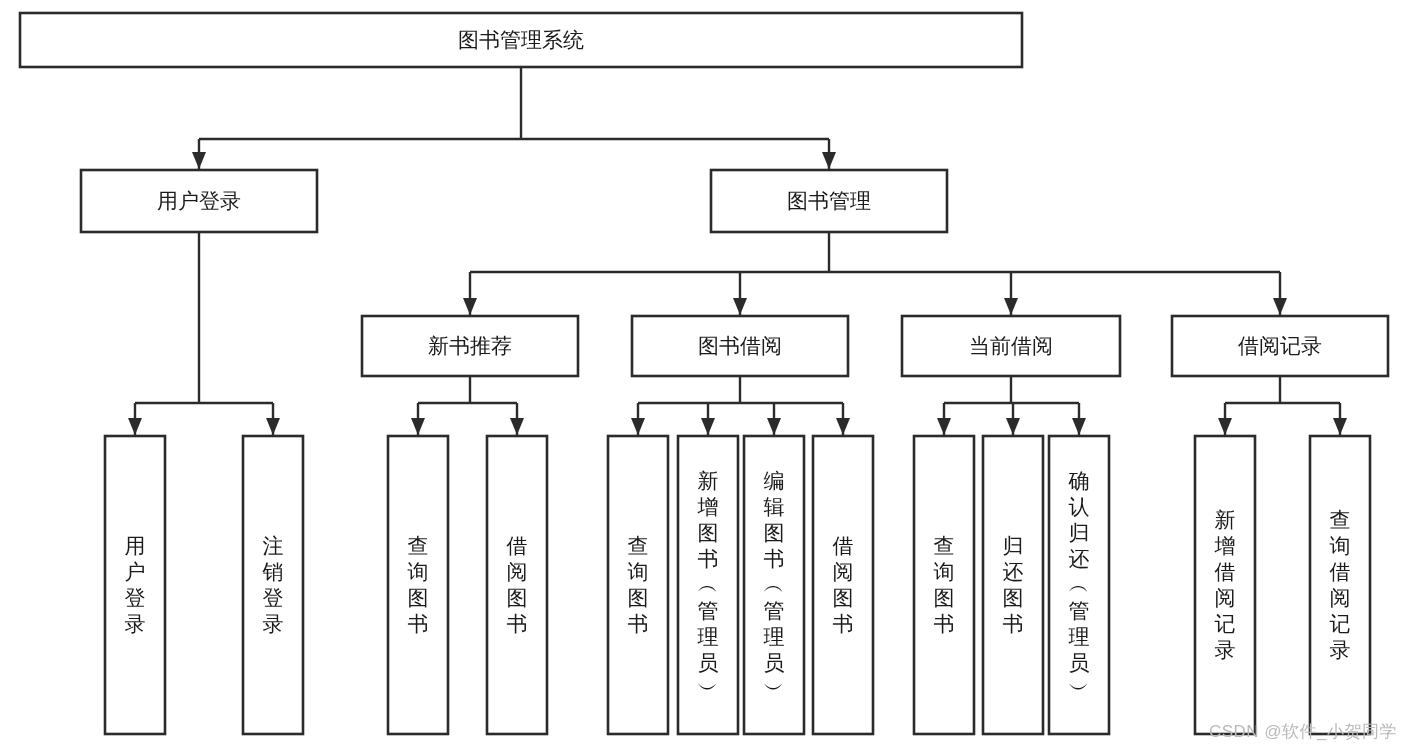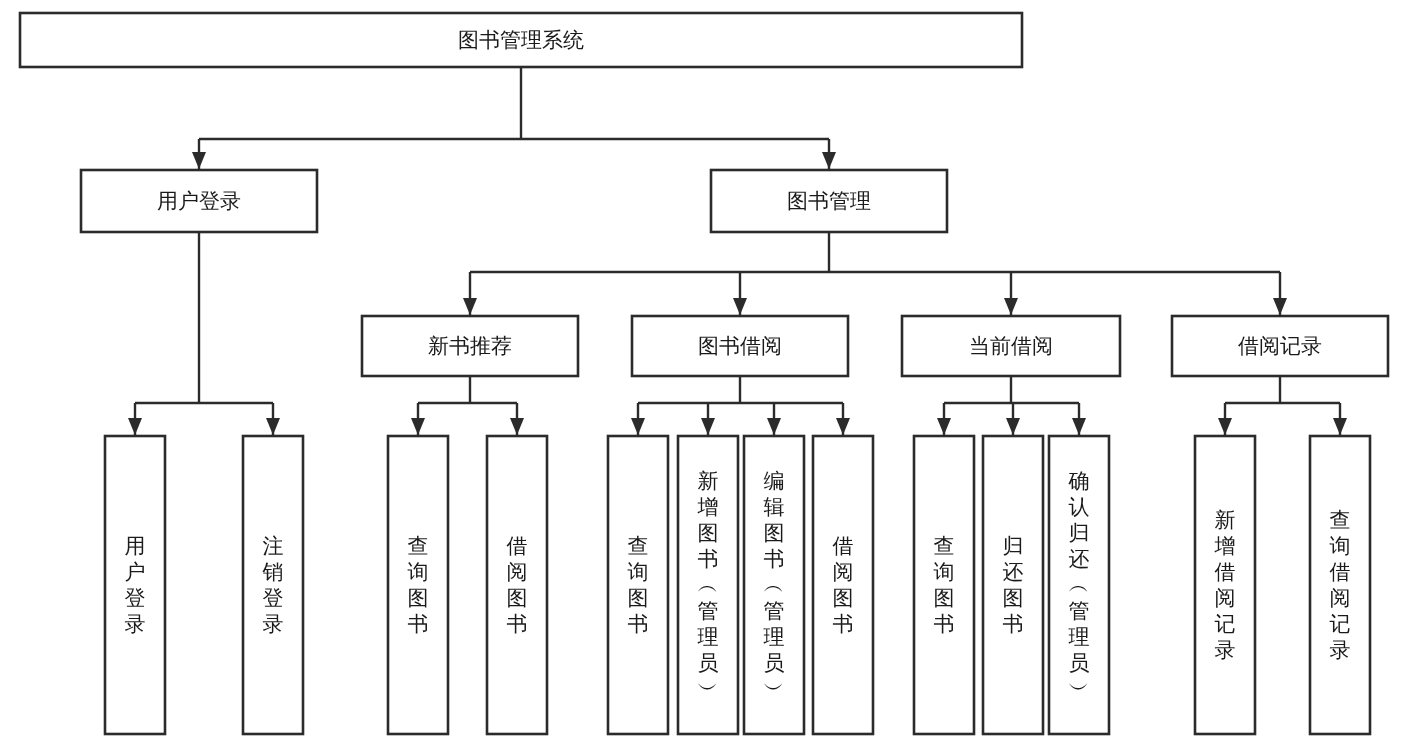--- a/index.html
+++ b/index.html
@@ -202,14 +202,15 @@
           <rect x="1195" y="436" width="60" height="298" class="node-box"></rect>
           <text x="1225" y="527" class="node-label-v"><tspan x="1225" dy="0">新</tspan><tspan x="1225" dy="26">增</tspan><tspan x="1225" dy="26">借</tspan><tspan x="1225" dy="26">阅</tspan><tspan x="1225" dy="26">记</tspan><tspan x="1225" dy="26">录</tspan></text>
         </g>
         <g>
           <rect x="1310" y="436" width="60" height="298" class="node-box"></rect>
           <text x="1340" y="527" class="node-label-v"><tspan x="1340" dy="0">查</tspan><tspan x="1340" dy="26">询</tspan><tspan x="1340" dy="26">借</tspan><tspan x="1340" dy="26">阅</tspan><tspan x="1340" dy="26">记</tspan><tspan x="1340" dy="26">录</tspan></text>
         </g>
       </g>
   </svg>
 
+  <div class="watermark">CSDN @软件_小贺同学</div>
 
 </div>
 
 </body></html>

